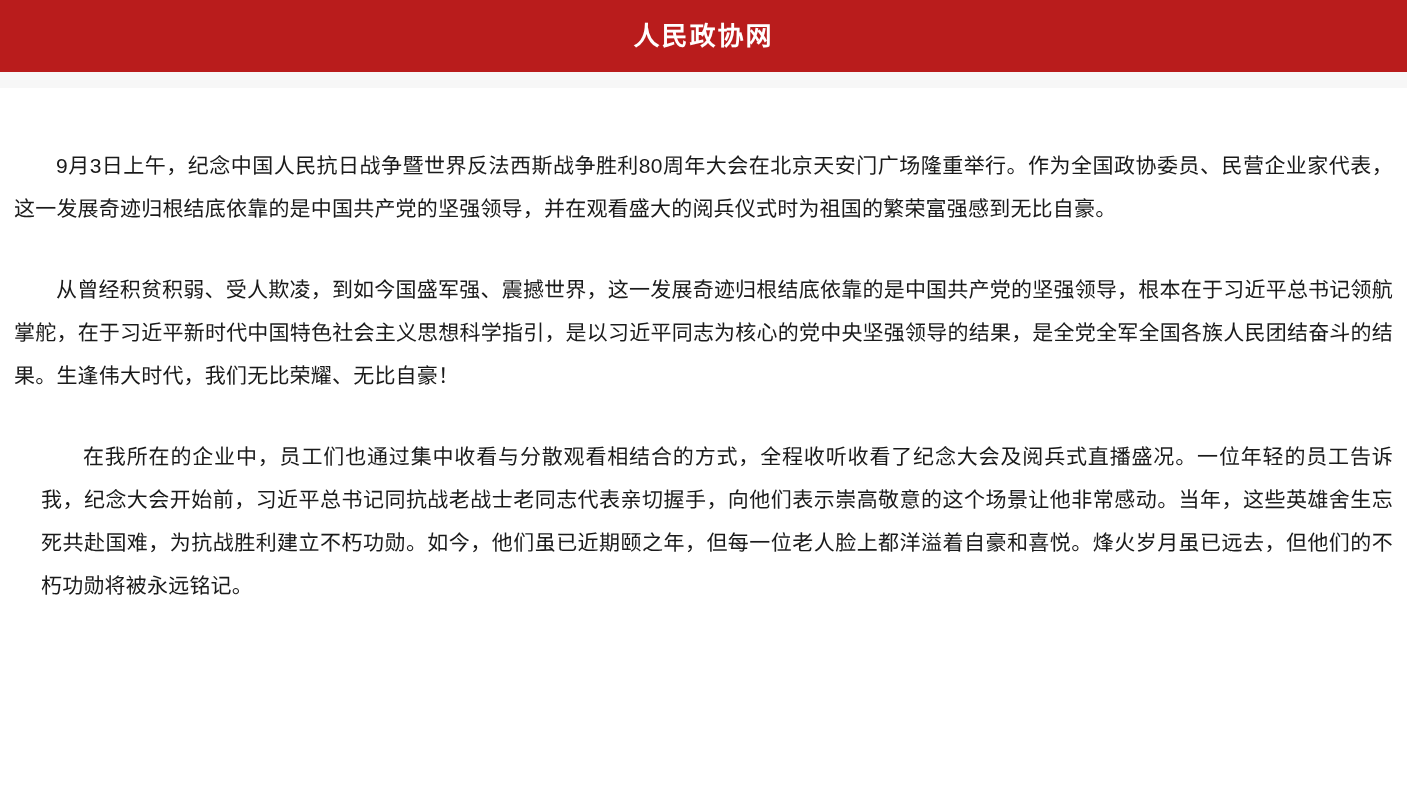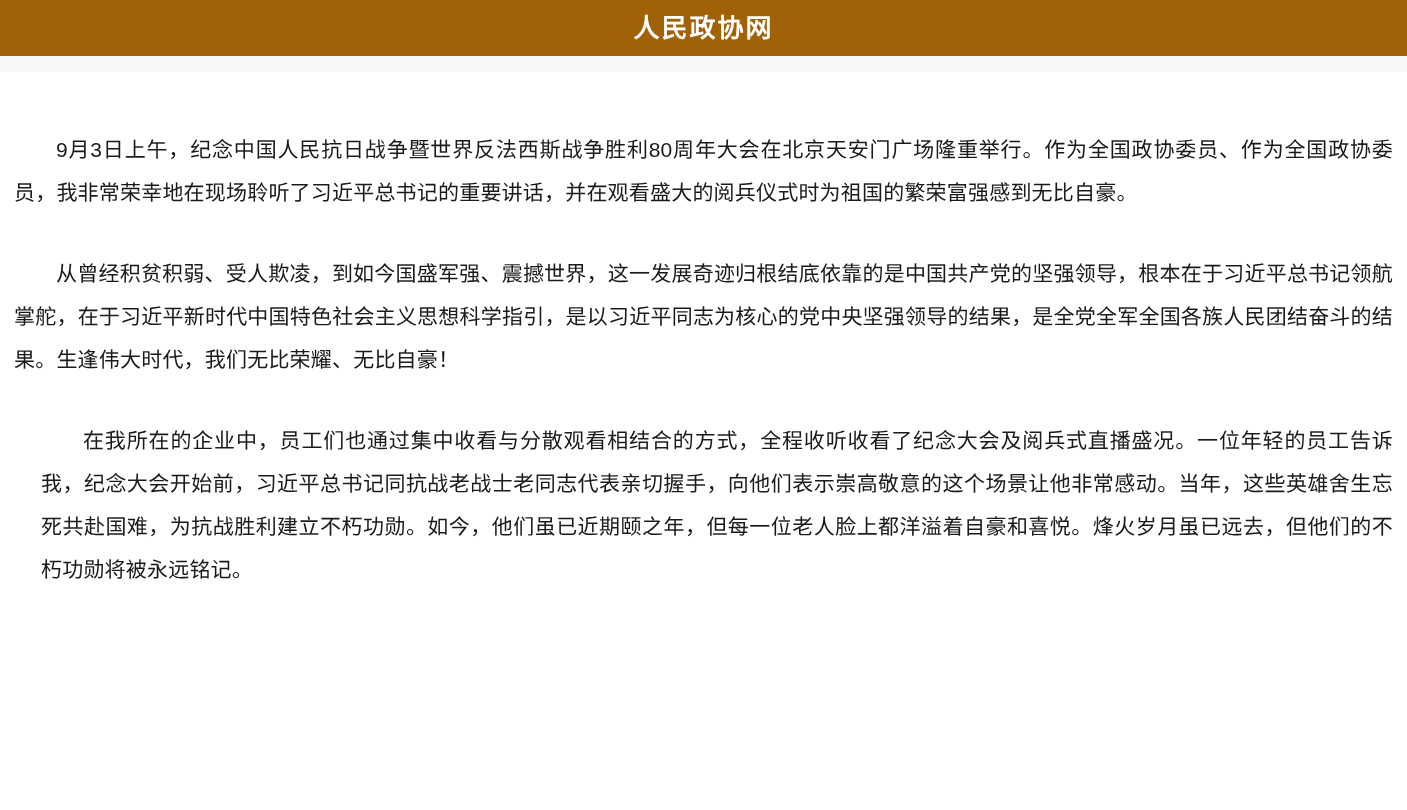--- a/index.html
+++ b/index.html
@@ -13,22 +13,22 @@
     font-family: "Liberation Sans", "DejaVu Sans", sans-serif;
     overflow: hidden;
   }
   .page {
     position: relative;
     width: 1407px;
     height: 810px;
     background: #ffffff;
   }
   .site-header {
-    height: 56px;
-    background: #a16207;
+    height: 72px;
+    background: #b91c1c;
     display: flex;
     align-items: center;
     justify-content: center;
   }
   .site-title {
     color: #ffffff;
     font-size: 26px;
     font-weight: 700;
     letter-spacing: 2px;
     line-height: 1;
@@ -74,19 +74,19 @@
 
   <div class="site-header">
     <span class="site-title">人民政协网</span>
   </div>
 
   <div class="header-gap"></div>
 
   <div class="content">
 
     <div class="article-body">
-      <p class="para">9月3日上午，纪念中国人民抗日战争暨世界反法西斯战争胜利80周年大会在北京天安门广场隆重举行。作为全国政协委员、作为全国政协委员，我非常荣幸地在现场聆听了习近平总书记的重要讲话，并在观看盛大的阅兵仪式时为祖国的繁荣富强感到无比自豪。</p>
+      <p class="para">9月3日上午，纪念中国人民抗日战争暨世界反法西斯战争胜利80周年大会在北京天安门广场隆重举行。作为全国政协委员、民营企业家代表，这一发展奇迹归根结底依靠的是中国共产党的坚强领导，并在观看盛大的阅兵仪式时为祖国的繁荣富强感到无比自豪。</p>
       <p class="para">从曾经积贫积弱、受人欺凌，到如今国盛军强、震撼世界，这一发展奇迹归根结底依靠的是中国共产党的坚强领导，根本在于习近平总书记领航掌舵，在于习近平新时代中国特色社会主义思想科学指引，是以习近平同志为核心的党中央坚强领导的结果，是全党全军全国各族人民团结奋斗的结果。生逢伟大时代，我们无比荣耀、无比自豪！</p>
       <p class="para">在我所在的企业中，员工们也通过集中收看与分散观看相结合的方式，全程收听收看了纪念大会及阅兵式直播盛况。一位年轻的员工告诉我，纪念大会开始前，习近平总书记同抗战老战士老同志代表亲切握手，向他们表示崇高敬意的这个场景让他非常感动。当年，这些英雄舍生忘死共赴国难，为抗战胜利建立不朽功勋。如今，他们虽已近期颐之年，但每一位老人脸上都洋溢着自豪和喜悦。烽火岁月虽已远去，但他们的不朽功勋将被永远铭记。</p>
     </div>
   </div>
 
 </div>
 
 </body></html>

